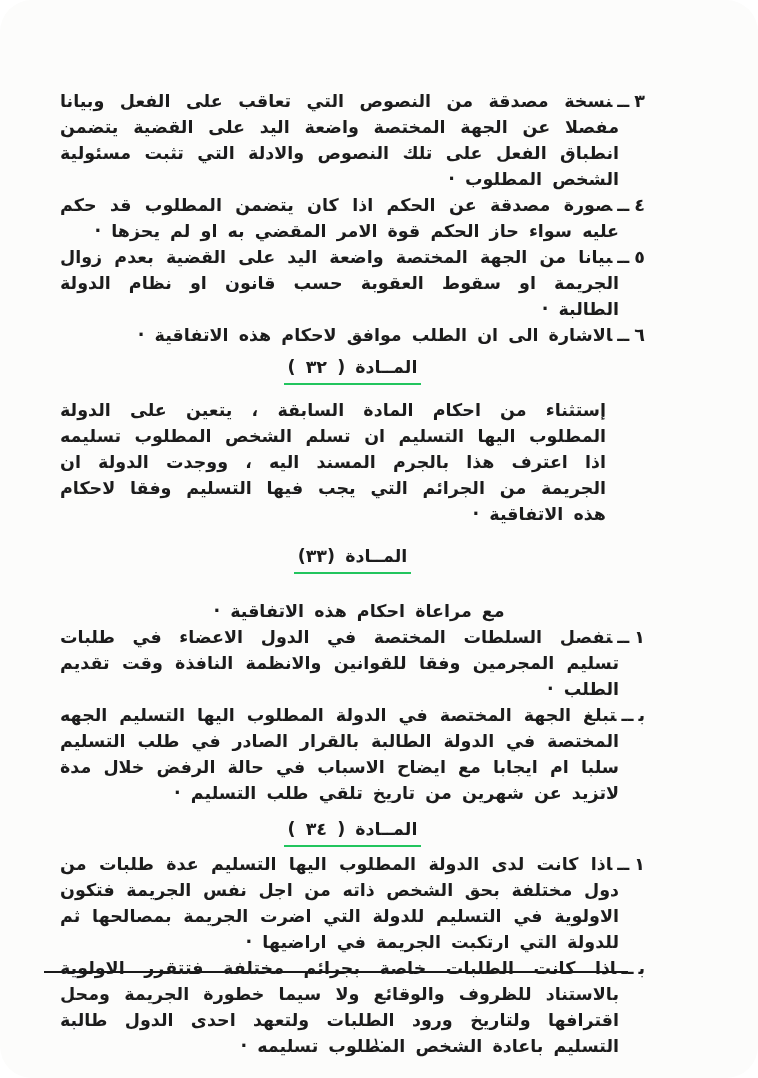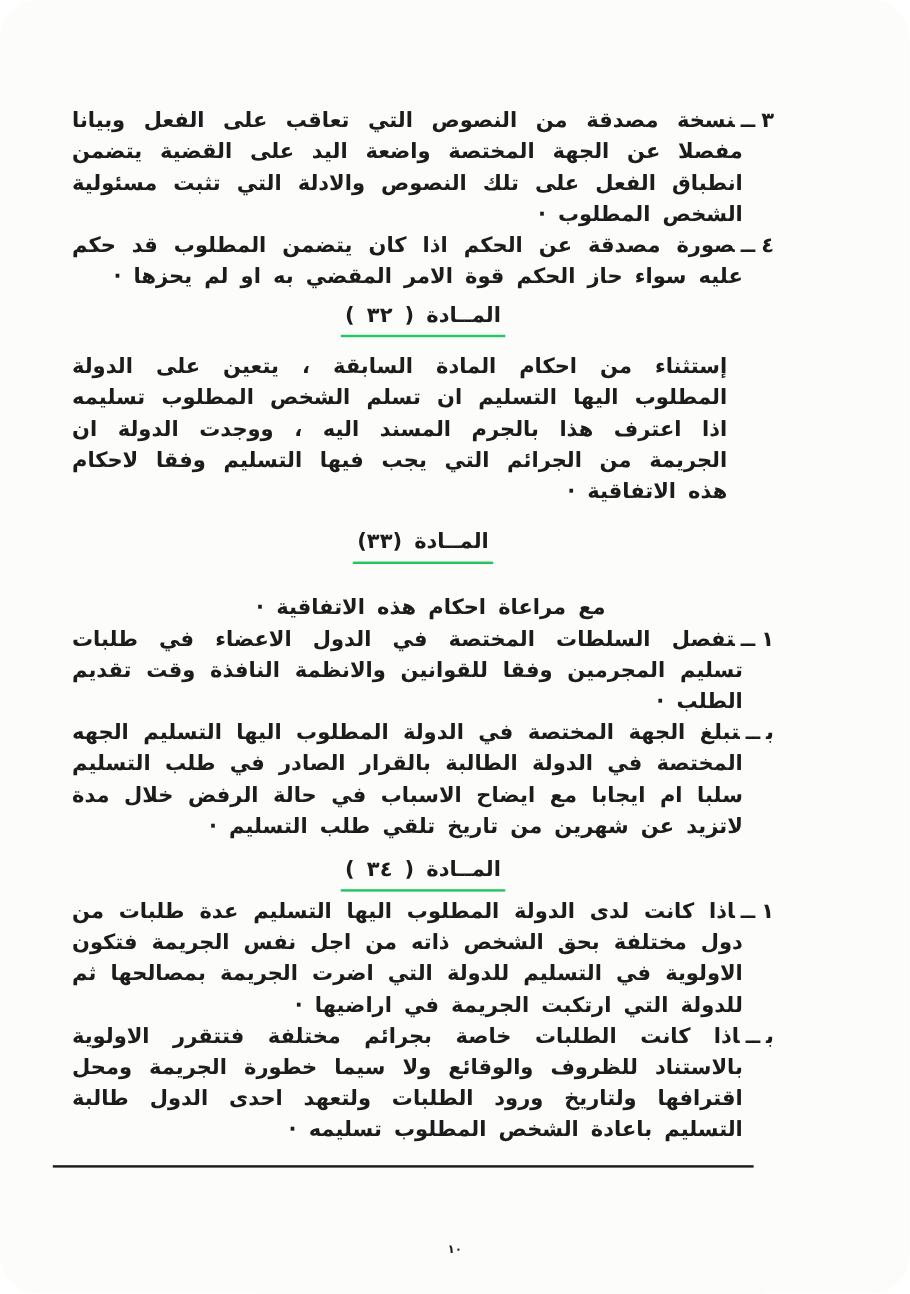--- a/index.html
+++ b/index.html
@@ -79,20 +79,26 @@
 <div class="page">
 
   <div class="content">
 
     <div class="item">
       <span class="num">٣</span><span class="sep">ــ</span><span class="txt">نسخة مصدقة من النصوص التي تعاقب على الفعل وبيانا مفصلا عن الجهة المختصة واضعة اليد على القضية يتضمن انطباق الفعل على تلك النصوص والادلة التي تثبت مسئولية الشخص المطلوب ·</span>
     </div>
     <div class="item">
       <span class="num">٤</span><span class="sep">ــ</span><span class="txt">صورة مصدقة عن الحكم اذا كان يتضمن المطلوب قد حكم عليه سواء حاز الحكم قوة الامر المقضي به او لم يحزها ·</span>
     </div>
+    <div class="item">
+      <span class="num">٥</span><span class="sep">ــ</span><span class="txt">بيانا من الجهة المختصة واضعة اليد على القضية بعدم زوال الجريمة او سقوط العقوبة حسب قانون او نظام الدولة الطالبة ·</span>
+    </div>
+    <div class="item">
+      <span class="num">٦</span><span class="sep">ــ</span><span class="txt">الاشارة الى ان الطلب موافق لاحكام هذه الاتفاقية ·</span>
+    </div>
 
     <div class="heading">
       <span class="heading-text">المــادة ( ٣٢ )</span>
     </div>
     <div class="para">إستثناء من احكام المادة السابقة ، يتعين على الدولة المطلوب اليها التسليم ان تسلم الشخص المطلوب تسليمه اذا اعترف هذا بالجرم المسند اليه ، ووجدت الدولة ان الجريمة من الجرائم التي يجب فيها التسليم وفقا لاحكام هذه الاتفاقية ·</div>
 
     <div class="heading h33">
       <span class="heading-text">المــادة (٣٣)</span>
     </div>
     <div class="intro-line">مع مراعاة احكام هذه الاتفاقية ·</div>

